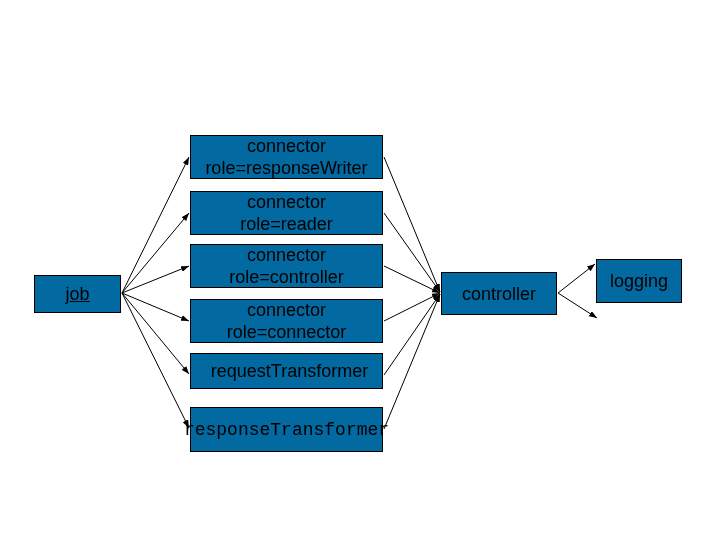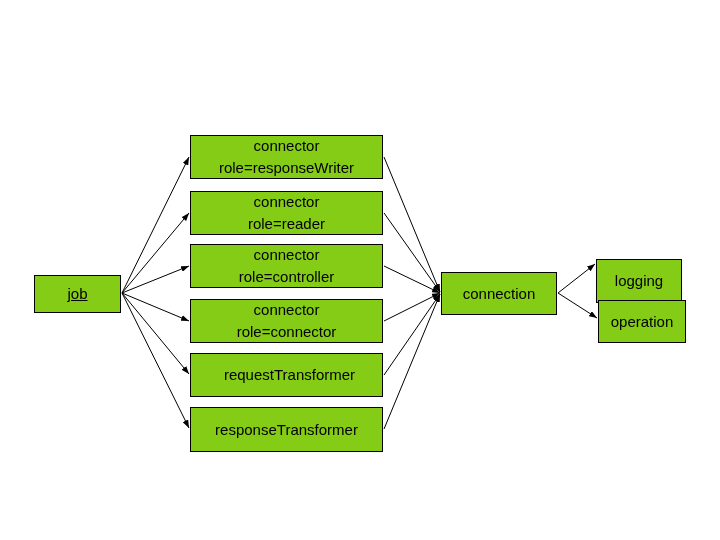--- a/index.html
+++ b/index.html
@@ -18,38 +18,38 @@
   svg.edge-layer {
     position: absolute;
     left: 0;
     top: 0;
     width: 720px;
     height: 540px;
   }
   .node {
     position: absolute;
     box-sizing: border-box;
-    background: #84cc16;
+    background: #0369a1;
     border: 1px solid #000000;
     color: #000000;
-    font-size: 15px;
+    font-size: 18px;
     line-height: 22px;
     display: flex;
     align-items: center;
     justify-content: center;
     text-align: center;
     white-space: pre-line;
   }
   .n-job                 { left: 34px;  top: 275px; width: 87px;  height: 38px; text-decoration: underline; }
   .n-resp-writer         { left: 190px; top: 135px; width: 193px; height: 44px; }
   .n-reader              { left: 190px; top: 191px; width: 193px; height: 44px; }
   .n-controller          { left: 190px; top: 244px; width: 193px; height: 44px; }
   .n-connector           { left: 190px; top: 299px; width: 193px; height: 44px; }
-  .n-request-transformer { left: 190px; top: 353px; width: 193px; height: 44px; padding-left: 6px; }
-  .n-response-transformer{ left: 190px; top: 407px; width: 193px; height: 45px; }
+  .n-request-transformer { left: 190px; top: 353px; width: 193px; height: 36px; padding-left: 6px; }
+  .n-response-transformer{ left: 190px; top: 407px; width: 193px; height: 45px; font-family: Liberation Mono, monospace; }
   .n-connection          { left: 441px; top: 272px; width: 116px; height: 43px; }
   .n-logging             { left: 596px; top: 241px; width: 86px;  height: 44px; margin-top: 18px; }
   .n-operation           { left: 598px; top: 300px; width: 88px;  height: 43px; }
   line.edge {
     stroke: #000000;
     stroke-width: 1;
   }
 </style>
 </head>
 <body>
@@ -92,19 +92,18 @@
   <div class="node n-controller">connector
 role=controller</div>
 
   <div class="node n-connector">connector
 role=connector</div>
 
   <div class="node n-request-transformer">requestTransformer</div>
 
   <div class="node n-response-transformer">responseTransformer</div>
 
-  <div class="node n-connection">connection</div>
+  <div class="node n-connection">controller</div>
 
   <div class="node n-logging">logging</div>
 
-  <div class="node n-operation">operation</div>
 
 </div>
 
 </body></html>

